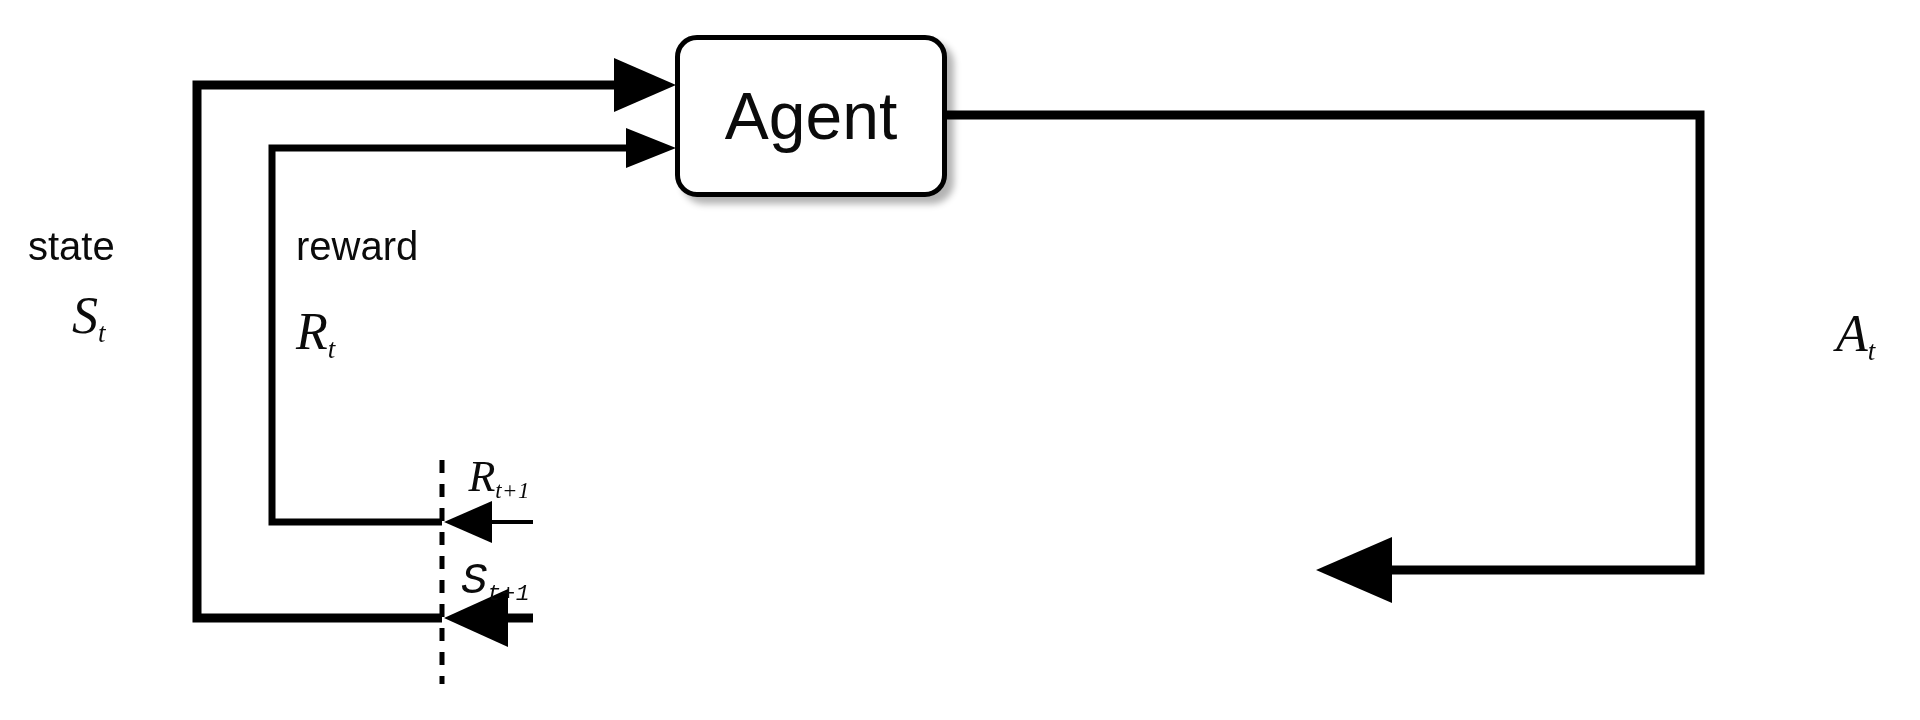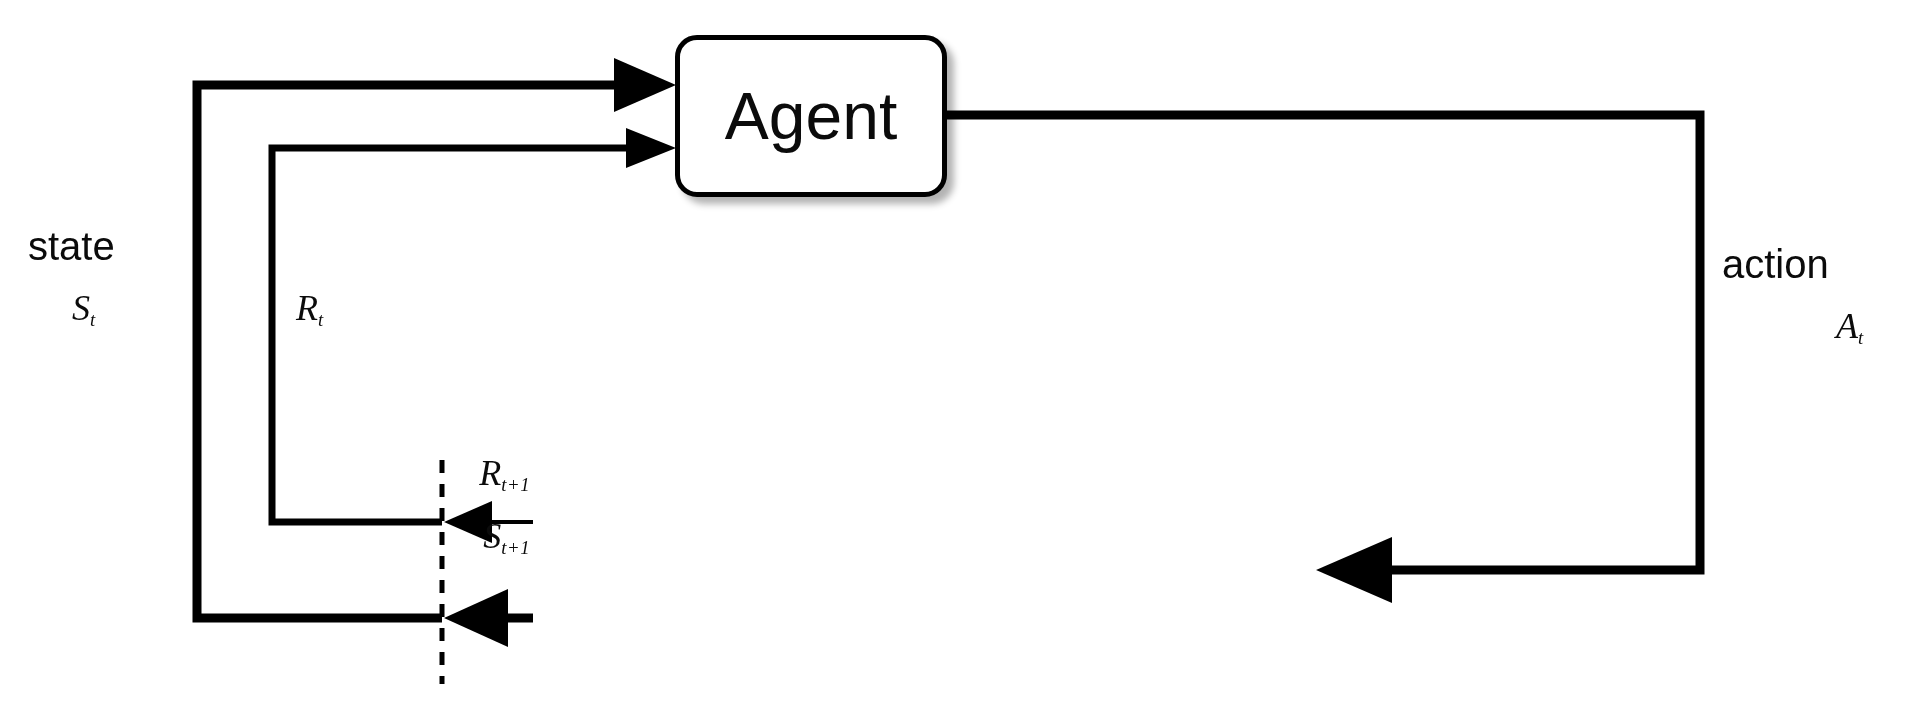--- a/index.html
+++ b/index.html
@@ -72,40 +72,40 @@
 
   
   .math-label {
     position: absolute;
     font-family: "Liberation Serif", serif;
     font-style: italic;
     color: #0b0b0b;
     line-height: 1;
     white-space: nowrap;
   }
-  .math-big  { font-size: 36px; }
-  .math-mid  { font-size: 36px; }
+  .math-big  { font-size: 52px; }
+  .math-mid  { font-size: 44px; }
   .math-label sub {
     font-size: 0.52em;
     font-style: italic;
     vertical-align: baseline;
     position: relative;
     top: 0.32em;
     letter-spacing: 0.5px;
   }
 
   
   #label-state       { left: 28px;   top: 226px; }
   #label-state-sym   { left: 72px;   top: 290px; }
   #label-reward      { left: 296px;  top: 226px; }
-  #label-reward-sym  { left: 296px;  top: 290px; }
+  #label-reward-sym  { left: 296px;  top: 306px; }
   #label-action      { left: 1722px; top: 244px; }
   #label-action-sym  { left: 1836px; top: 308px; }
   #label-reward-next { left: 530px;  top: 455px; transform: translate(-100%, 0); }
-  #label-state-next  { left: 530px;  top: 518px; transform: translate(-100%, 0); }
+  #label-state-next  { left: 530px;  top: 559px; transform: translate(-100%, 0); font-family: Liberation Mono, monospace; }
 </style>
 </head>
 <body>
 
 <div id="canvas">
 
   <svg id="diagram-svg" viewBox="0 0 1920 720">
 
     <g>
       <path d="M 442 618 L 197 618 L 197 85 L 622 85" fill="none" stroke="#000000" stroke-width="9" stroke-linecap="butt" stroke-linejoin="miter"></path>
@@ -139,25 +139,25 @@
   <div id="agent-box" class="node-box">
     <span class="node-label">Agent</span>
   </div>
 
 
   <div id="label-state" class="word-label">state</div>
   <div id="label-state-sym" class="math-label math-big">
     <span>S</span><sub>t</sub>
   </div>
 
+  <div id="label-reward" class="word-label">reward</div>
   <div id="label-reward-sym" class="math-label math-big">
     <span>R</span><sub>t</sub>
   </div>
 
-  <div id="label-action" class="word-label">action</div>
   <div id="label-action-sym" class="math-label math-big">
     <span>A</span><sub>t</sub>
   </div>
 
   <div id="label-reward-next" class="math-label math-mid">
     <span>R</span><sub>t+1</sub>
   </div>
 
   <div id="label-state-next" class="math-label math-mid">
     <span>S</span><sub>t+1</sub>

